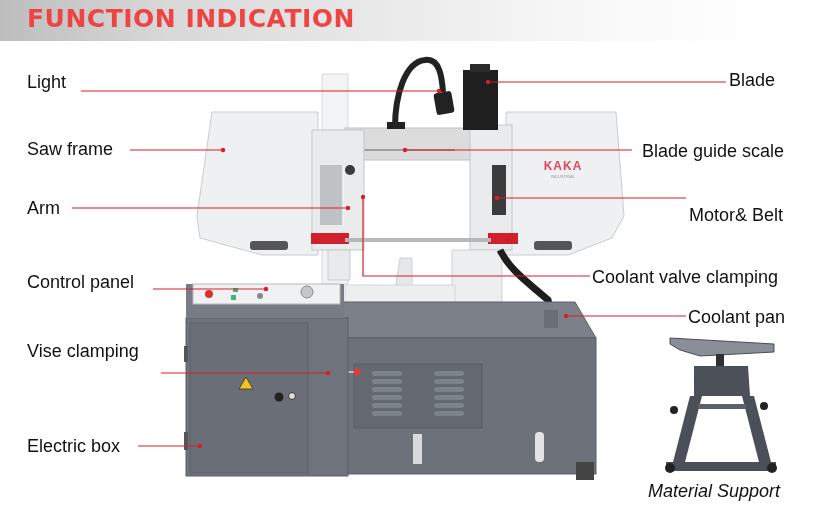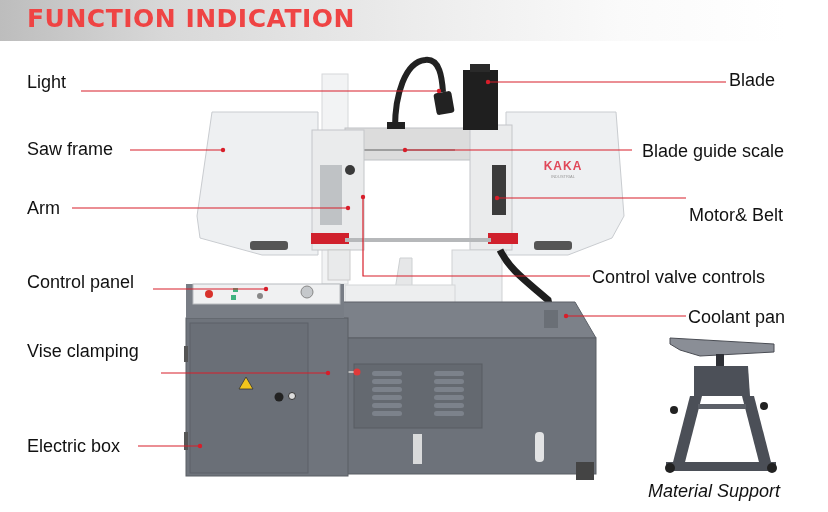--- a/index.html
+++ b/index.html
@@ -153,16 +153,16 @@
 <div class="label" style="left:27px; top:72px;">Light</div>
 <div class="label" style="left:27px; top:139px;">Saw frame</div>
 <div class="label" style="left:27px; top:198px;">Arm</div>
 <div class="label" style="left:27px; top:272px;">Control panel</div>
 <div class="label" style="left:27px; top:341px;">Vise clamping</div>
 <div class="label" style="left:27px; top:436px;">Electric box</div>
 
 <div class="label" style="left:729px; top:70px;">Blade</div>
 <div class="label" style="left:634px; top:141px;margin-left:8px;">Blade guide scale</div>
 <div class="label" style="left:689px; top:176px;margin-top:29px;">Motor&amp; Belt</div>
-<div class="label" style="left:592px; top:267px;">Control valve controls</div>
+<div class="label" style="left:592px; top:267px;">Coolant valve clamping</div>
 <div class="label" style="left:688px; top:307px;">Coolant pan</div>
 
 <div class="caption" style="left:648px; top:481px;">Material Support</div>
 
 </body></html>

